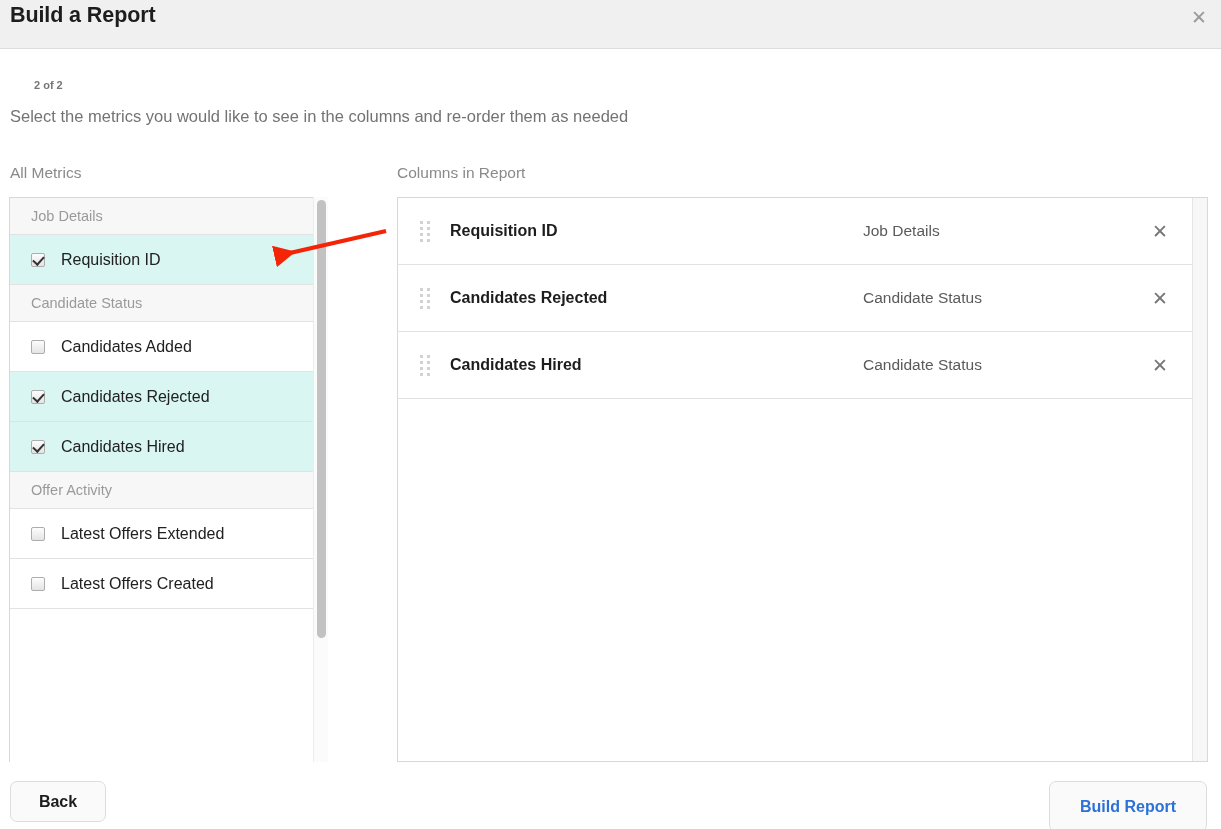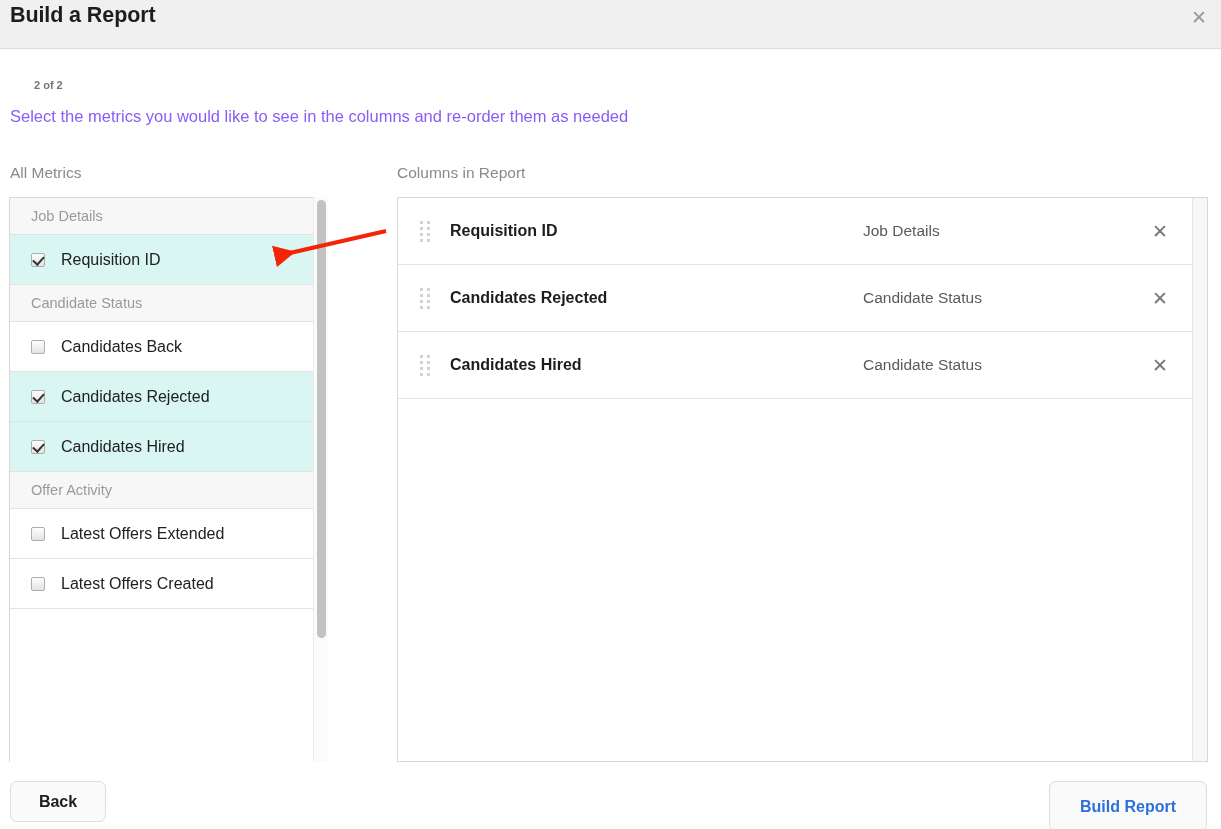--- a/index.html
+++ b/index.html
@@ -52,21 +52,21 @@
     left: 10px; top: 79px;
     font-size: 11px;
     font-weight: bold;
     color: #767676;
     margin-left: 24px;
   }
   .instructions {
     position: absolute;
     left: 10px; top: 107px;
     font-size: 16.5px;
-    color: #8b5cf6;
+    color: #737373;
   }
 
   
   .col-label {
     position: absolute;
     font-size: 15.5px;
     color: #8a8a8a;
     top: 164px;
   }
   .col-label.left  { left: 10px; text-align: right; }
@@ -263,21 +263,21 @@
   <div class="metrics-pane">
     <div class="metrics-scroll" id="metrics-scroll">
         <div class="metric-group">Job Details</div>
         <div class="metric-row selected">
           <div class="metric-check checked"></div>
           <div class="metric-name">Requisition ID</div>
         </div>
         <div class="metric-group">Candidate Status</div>
         <div class="metric-row">
           <div class="metric-check"></div>
-          <div class="metric-name">Candidates Back</div>
+          <div class="metric-name">Candidates Added</div>
         </div>
         <div class="metric-row selected">
           <div class="metric-check checked"></div>
           <div class="metric-name">Candidates Rejected</div>
         </div>
         <div class="metric-row selected">
           <div class="metric-check checked"></div>
           <div class="metric-name">Candidates Hired</div>
         </div>
         <div class="metric-group">Offer Activity</div>

